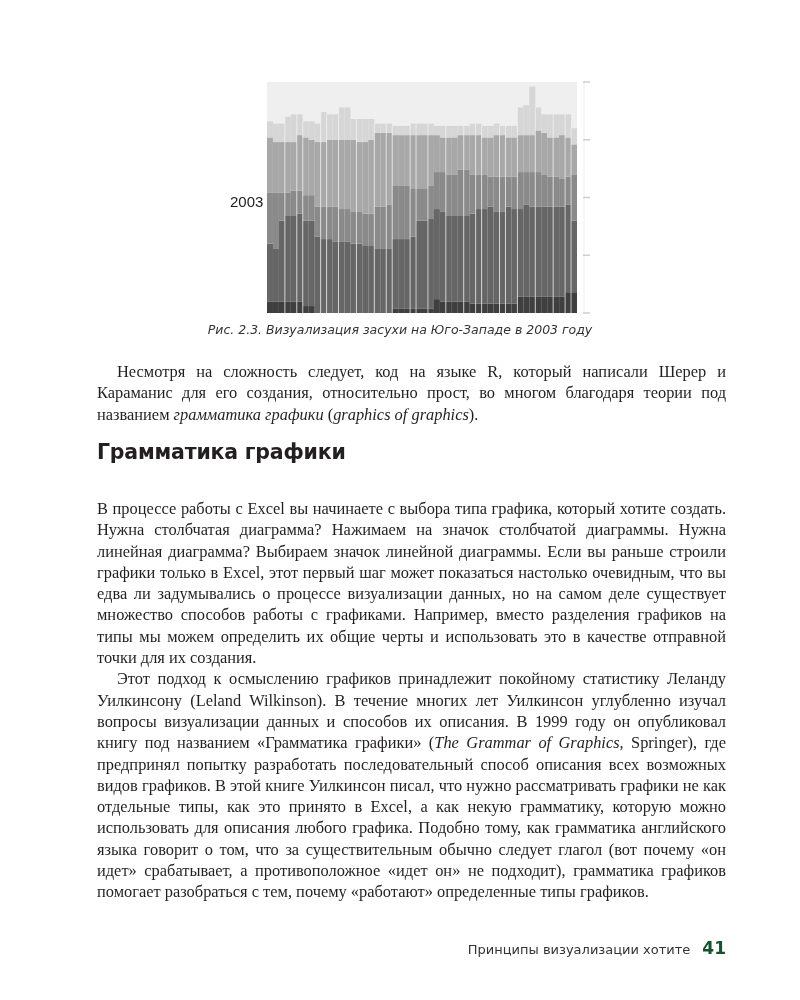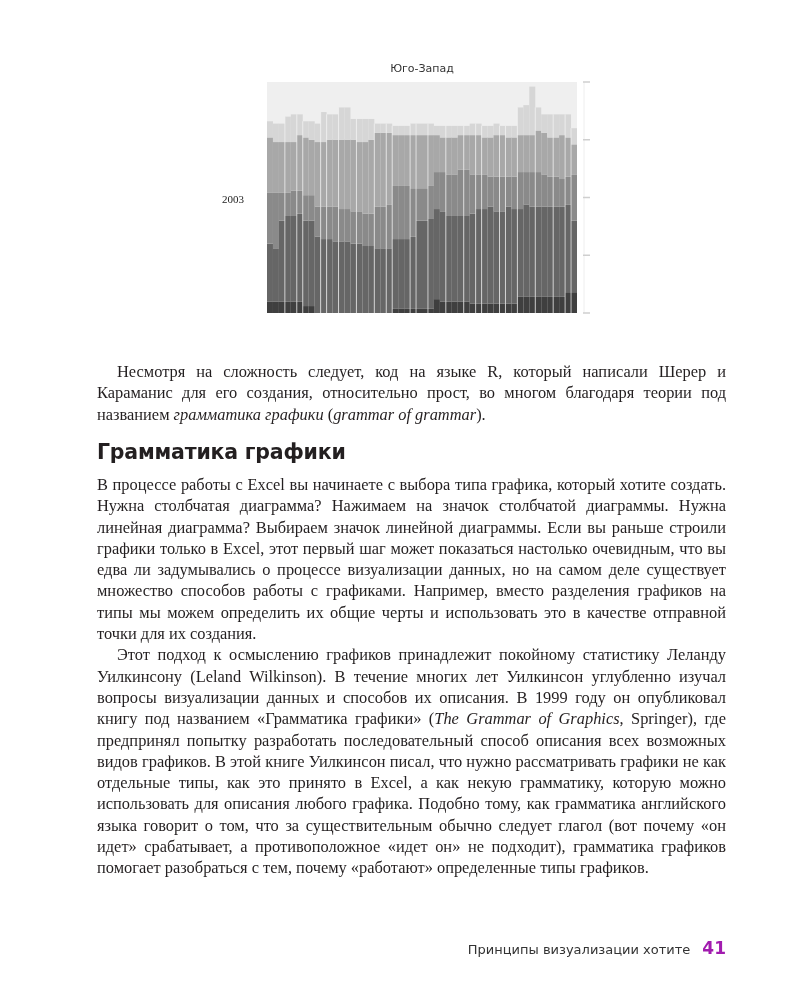--- a/index.html
+++ b/index.html
@@ -1,42 +1,41 @@
 <!DOCTYPE html>
 <html><head>
 <meta charset="utf-8">
 <style>
   html, body { margin: 0; padding: 0; background: #ffffff; }
   body { width: 800px; height: 1000px; position: relative; overflow: hidden; color: #231f20; }
   .figure { position: absolute; left: 0; top: 0; width: 800px; height: 350px; }
   .chart-title { position: absolute; left: 267px; width: 310px; top: 62px; text-align: center;
     font-family: "DejaVu Sans", sans-serif; font-size: 11px; color: #333; }
-  .row-label { position: absolute; left: 222px; top: 193px; font-family: Liberation Serif, serif;
-    font-size: 11px; color: #222; }
+  .row-label { position: absolute; left: 230px; top: 193px; font-family: Liberation Sans, sans-serif;
+    font-size: 15px; color: #222; }
   svg.chart { position: absolute; left: 260px; top: 76px; }
   .caption { position: absolute; left: 0; width: 800px; top: 322px; text-align: center;
     font-family: "DejaVu Sans", sans-serif; font-style: italic; font-size: 12.5px; color: #333; }
   .text { position: absolute; left: 97px; width: 629px; font-family: "Liberation Serif", serif;
     font-size: 16.4px; line-height: 21.3px; color: #231f20; text-align: justify; }
   .text p { margin: 0; text-indent: 20px; }
   .text p.noindent { text-indent: 0; }
   .p1 { top: 361px; }
   .section-heading { position: absolute; left: 97px; top: 440px; font-family: "DejaVu Sans", sans-serif;
     font-weight: bold; font-size: 20.5px; color: #231f20; letter-spacing: -0.2px; }
-  .p2 { top: 474px; }
+  .p2 { top: 498px; }
   .footer { position: absolute; right: 74px; top: 938px; font-family: "DejaVu Sans", sans-serif;
     font-size: 13px; color: #333; }
-  .footer .num { font-weight: bold; font-size: 17px; margin-left: 12px; color: #a21caf; }
+  .footer .num { font-weight: bold; font-size: 17px; margin-left: 12px; color: #14532d; }
   .it { font-style: italic; }
 </style>
 </head>
 <body>
 
 <div class="figure">
-  <div class="chart-title">Юго-Запад</div>
   <div class="row-label">2003</div>
   <svg class="chart" id="chart" width="330" height="244" xmlns="http://www.w3.org/2000/svg">
       <rect x="7" y="6" width="310" height="231" fill="#efefef"></rect>
       <rect x="7.00" y="225.45" width="5.96" height="11.55" fill="#3f3f3f"></rect>
       <rect x="7.00" y="167.70" width="5.96" height="57.75" fill="#666666"></rect>
       <rect x="7.00" y="116.88" width="5.96" height="50.82" fill="#8a8a8a"></rect>
       <rect x="7.00" y="61.44" width="5.96" height="55.44" fill="#a8a8a8"></rect>
       <rect x="7.00" y="45.27" width="5.96" height="16.17" fill="#d6d6d6"></rect>
       <rect x="12.96" y="225.45" width="5.96" height="11.55" fill="#3f3f3f"></rect>
       <rect x="12.96" y="172.32" width="5.96" height="53.13" fill="#666666"></rect>
@@ -304,24 +303,25 @@
       <line x1="293.15" x2="293.15" y1="38.34" y2="237" stroke="#f4f4f4" stroke-width="1" opacity="0.7"></line>
       <line x1="305.08" x2="305.08" y1="38.34" y2="237" stroke="#f4f4f4" stroke-width="1" opacity="0.7"></line>
       <line x1="311.04" x2="311.04" y1="52.20" y2="237" stroke="#f4f4f4" stroke-width="1" opacity="0.7"></line>
       <line x1="324" x2="324" y1="6" y2="237" stroke="#eeeeee" stroke-width="1"></line>
       <line x1="323" x2="330" y1="237" y2="237" stroke="#cfcfcf" stroke-width="1.5"></line>
       <line x1="323" x2="330" y1="179.25" y2="179.25" stroke="#cfcfcf" stroke-width="1.5"></line>
       <line x1="323" x2="330" y1="121.5" y2="121.5" stroke="#cfcfcf" stroke-width="1.5"></line>
       <line x1="323" x2="330" y1="63.75" y2="63.75" stroke="#cfcfcf" stroke-width="1.5"></line>
       <line x1="323" x2="330" y1="6" y2="6" stroke="#cfcfcf" stroke-width="1.5"></line>
     </svg>
+  <div class="caption">Рис. 2.3. Визуализация засухи на Юго-Западе в 2003 году</div>
 </div>
 
 <div class="text p1">
-  <p><span>Несмотря на сложность следует, код на языке R, который написали Шерер и Караманис для его создания, относительно прост, во многом благодаря теории под названием </span><span class="it">грамматика графики</span><span> (</span><span class="it">grammar of grammar</span><span>).</span></p>
+  <p><span>Несмотря на сложность следует, код на языке R, который написали Шерер и Караманис для его создания, относительно прост, во многом благодаря теории под названием </span><span class="it">грамматика графики</span><span> (</span><span class="it">graphics of graphics</span><span>).</span></p>
 </div>
 
 <div class="section-heading">Грамматика графики</div>
 
 <div class="text p2">
   <p class="noindent">В процессе работы с Excel вы начинаете с выбора типа графика, который хотите создать. Нужна столбчатая диаграмма? Нажимаем на значок столбчатой диаграммы. Нужна линейная диаграмма? Выбираем значок линейной диаграммы. Если вы раньше строили графики только в Excel, этот первый шаг может показаться настолько очевидным, что вы едва ли задумывались о процессе визуализации данных, но на самом деле существует множество способов работы с графиками. Например, вместо разделения графиков на типы мы можем определить их общие черты и использовать это в качестве отправной точки для их создания.</p>
   <p><span>Этот подход к осмыслению графиков принадлежит покойному статистику Леланду Уилкинсону (Leland Wilkinson). В течение многих лет Уилкинсон углубленно изучал вопросы визуализации данных и способов их описания. В 1999 году он опубликовал книгу под названием «Грамматика графики» (</span><span class="it">The Grammar of Graphics</span><span>, Springer), где предпринял попытку разработать последовательный способ описания всех возможных видов графиков. В этой книге Уилкинсон писал, что нужно рассматривать графики не как отдельные типы, как это принято в Excel, а как некую грамматику, которую можно использовать для описания любого графика. Подобно тому, как грамматика английского языка говорит о том, что за существительным обычно следует глагол (вот почему «он идет» срабатывает, а противоположное «идет он» не подходит), грамматика графиков помогает разобраться с тем, почему «работают» определенные типы графиков.</span></p>
 </div>
 
 <div class="footer">

